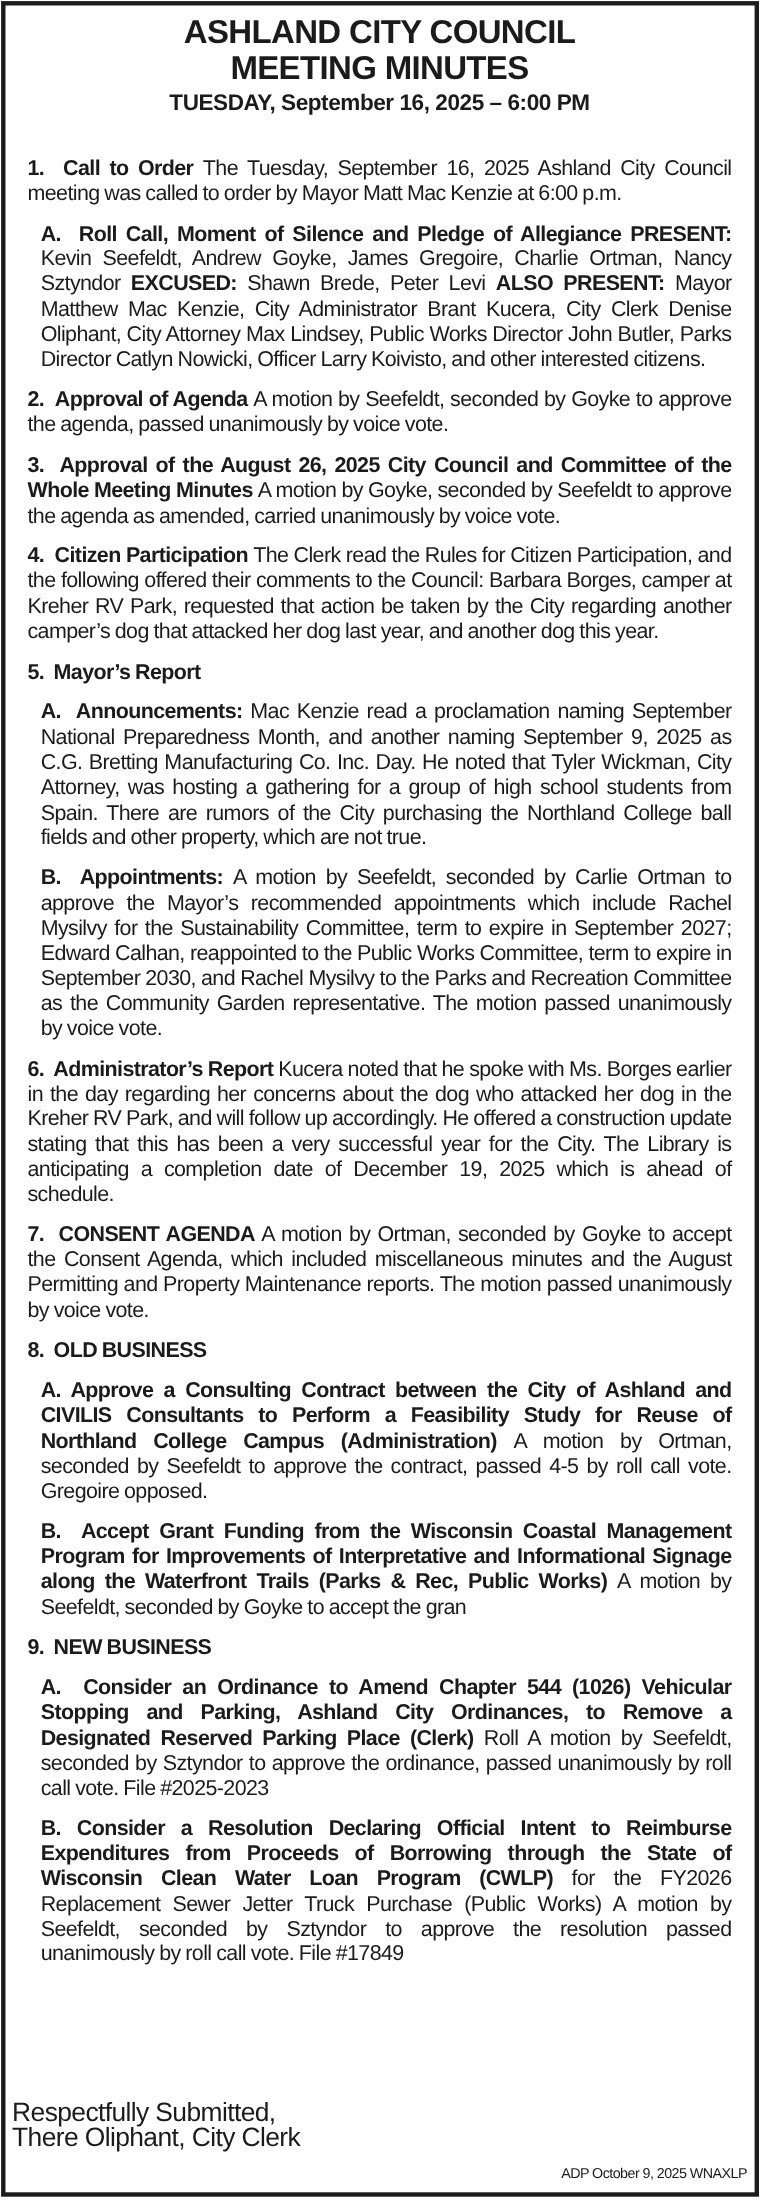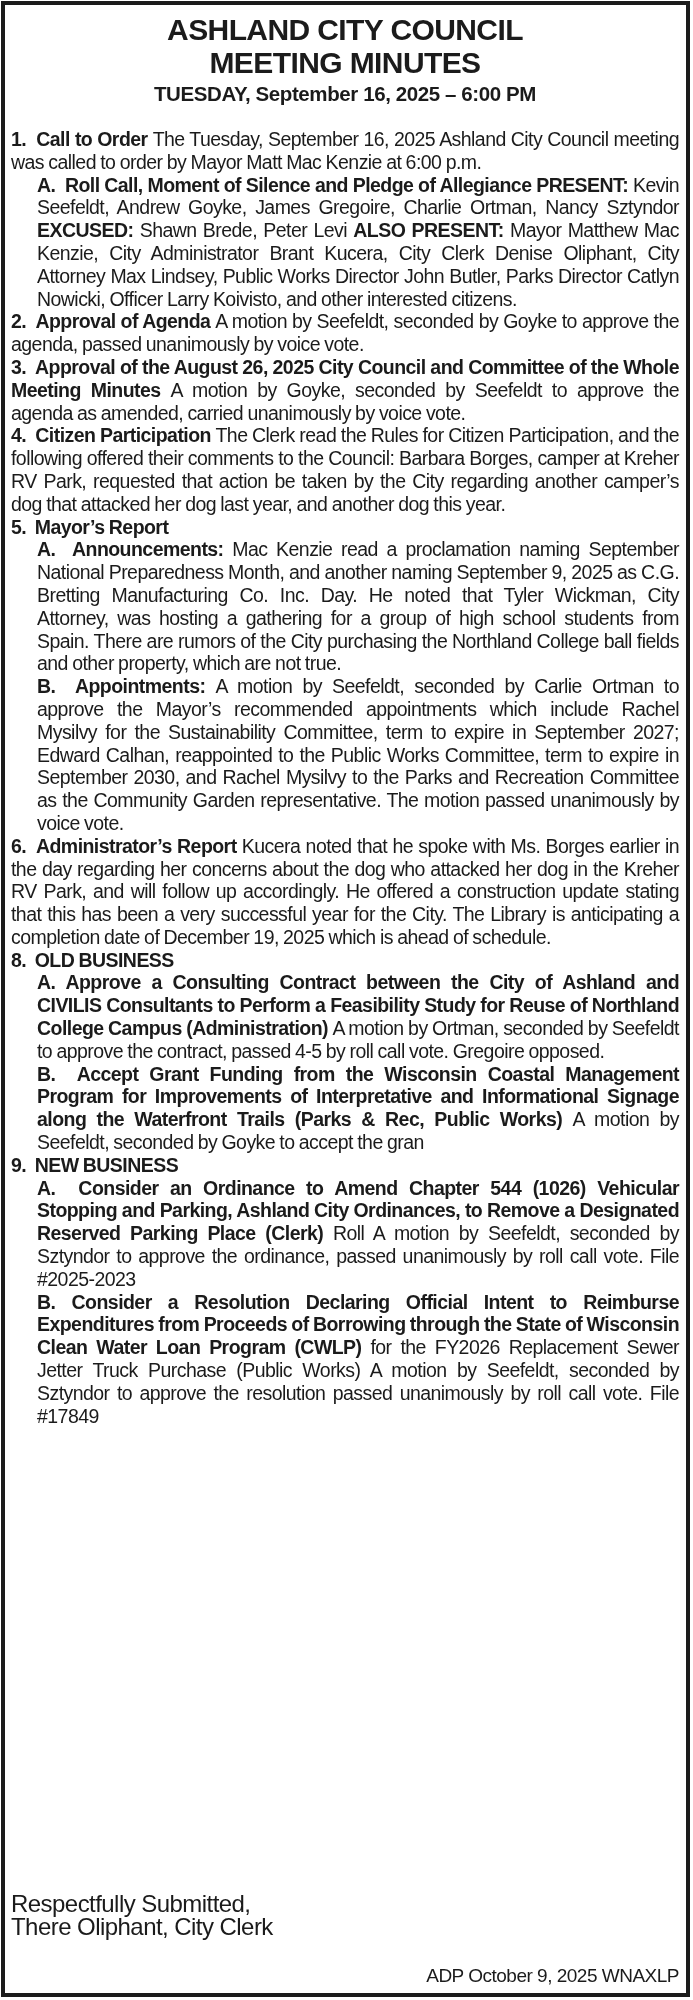--- a/index.html
+++ b/index.html
@@ -42,43 +42,43 @@
   }
   .subtitle {
     font-size: 20.5px;
     line-height: 25px;
     font-weight: 700;
     letter-spacing: -0.4px;
     margin-top: 2px;
   }
   .body-text {}
   .para {
-    margin: 0;
+    margin: 14px;
     font-size: 19.5px;
     line-height: 22.8px;
     letter-spacing: -0.55px;
     word-spacing: -0.6px;
     text-align: justify;
   }
   .para b { font-weight: 700; }
   .para.ind { margin-left: 26px; }
   .bottom {
     margin-top: auto;
   }
   .closing-line {
     font-size: 24px;
     line-height: 22.8px;
     letter-spacing: -0.55px;
   }
   .footer-line {
-    font-size: 19px;
+    font-size: 13px;
     line-height: 22px;
     letter-spacing: -0.5px;
     text-align: right;
-    margin-top: 26px;
+    margin-top: 9px;
   }
 </style>
 </head>
 <body>
 
 <div class="canvas">
   <div class="page">
 
     <div class="header">
       <div class="title">ASHLAND CITY COUNCIL</div>
@@ -89,20 +89,21 @@
     <div class="body-text">
         <p class="para"><b>1.&nbsp; Call to Order </b><span>The Tuesday, September 16, 2025 Ashland City Council meeting was called to order by Mayor Matt Mac Kenzie at 6:00 p.m.</span></p>
         <p class="para ind"><b>A.&nbsp; Roll Call, Moment of Silence and Pledge of Allegiance PRESENT:</b><span> Kevin Seefeldt, Andrew Goyke, James Gregoire, Charlie Ortman, Nancy Sztyndor </span><b>EXCUSED:</b><span> Shawn Brede, Peter Levi </span><b>ALSO PRESENT:</b><span> Mayor Matthew Mac Kenzie, City Administrator Brant Kucera, City Clerk Denise Oliphant, City Attorney Max Lindsey, Public Works Director John Butler, Parks Director Catlyn Nowicki, Officer Larry Koivisto, and other interested citizens.</span></p>
         <p class="para"><b>2.&nbsp; Approval of Agenda </b><span>A motion by Seefeldt, seconded by Goyke to approve the agenda, passed unanimously by voice vote.</span></p>
         <p class="para"><b>3.&nbsp; Approval of the August 26, 2025 City Council and Committee of the Whole Meeting Minutes </b><span>A motion by Goyke, seconded by Seefeldt to approve the agenda as amended, carried unanimously by voice vote.</span></p>
         <p class="para"><b>4.&nbsp; Citizen Participation </b><span>The Clerk read the Rules for Citizen Participation, and the following offered their comments to the Council: Barbara Borges, camper at Kreher RV Park, requested that action be taken by the City regarding another camper’s dog that attacked her dog last year, and another dog this year.</span></p>
         <p class="para"><b>5.&nbsp; Mayor’s Report</b></p>
         <p class="para ind"><b>A.&nbsp; Announcements: </b><span>Mac Kenzie read a proclamation naming September National Preparedness Month, and another naming September 9, 2025 as C.G. Bretting Manufacturing Co. Inc. Day. He noted that Tyler Wickman, City Attorney, was hosting a gathering for a group of high school students from Spain. There are rumors of the City purchasing the Northland College ball fields and other property, which are not true.</span></p>
         <p class="para ind"><b>B.&nbsp; Appointments: </b><span>A motion by Seefeldt, seconded by Carlie Ortman to approve the Mayor’s recommended appointments which include Rachel Mysilvy for the Sustainability Committee, term to expire in September 2027; Edward Calhan, reappointed to the Public Works Committee, term to expire in September 2030, and Rachel Mysilvy to the Parks and Recreation Committee as the Community Garden representative. The motion passed unanimously by voice vote.</span></p>
         <p class="para"><b>6.&nbsp; Administrator’s Report </b><span>Kucera noted that he spoke with Ms. Borges earlier in the day regarding her concerns about the dog who attacked her dog in the Kreher RV Park, and will follow up accordingly. He offered a construction update stating that this has been a very successful year for the City. The Library is anticipating a completion date of December 19, 2025 which is ahead of schedule.</span></p>
+        <p class="para"><b>7.&nbsp; CONSENT AGENDA </b><span>A motion by Ortman, seconded by Goyke to accept the Consent Agenda, which included miscellaneous minutes and the August Permitting and Property Maintenance reports. The motion passed unanimously by voice vote.</span></p>
         <p class="para"><b>8.&nbsp; OLD BUSINESS</b></p>
         <p class="para ind"><b>A. Approve a Consulting Contract between the City of Ashland and CIVILIS Consultants to Perform a Feasibility Study for Reuse of Northland College Campus (Administration) </b><span>A motion by Ortman, seconded by Seefeldt to approve the contract, passed 4-5 by roll call vote. Gregoire opposed.</span></p>
         <p class="para ind"><b>B.&nbsp; Accept Grant Funding from the Wisconsin Coastal Management Program for Improvements of Interpretative and Informational Signage along the Waterfront Trails (Parks &amp; Rec, Public Works) </b><span>A motion by Seefeldt, seconded by Goyke to accept the gran</span></p>
         <p class="para"><b>9.&nbsp;  NEW BUSINESS</b></p>
         <p class="para ind"><b>A.&nbsp; Consider an Ordinance to Amend Chapter 544 (1026) Vehicular Stopping and Parking, Ashland City Ordinances, to Remove a Designated Reserved Parking Place (Clerk) </b><span>Roll A motion by Seefeldt, seconded by Sztyndor to approve the ordinance, passed unanimously by roll call vote. File #2025-2023</span></p>
         <p class="para ind"><b>B. Consider a Resolution Declaring Official Intent to Reimburse Expenditures from Proceeds of Borrowing through the State of Wisconsin Clean Water Loan Program (CWLP) </b><span>for the FY2026 Replacement Sewer Jetter Truck Purchase (Public Works) A motion by Seefeldt, seconded by Sztyndor to approve the resolution passed unanimously by roll call vote. File #17849</span></p>
       </div>
 
     <div class="bottom">
       <div class="closing-line">Respectfully Submitted,</div>

